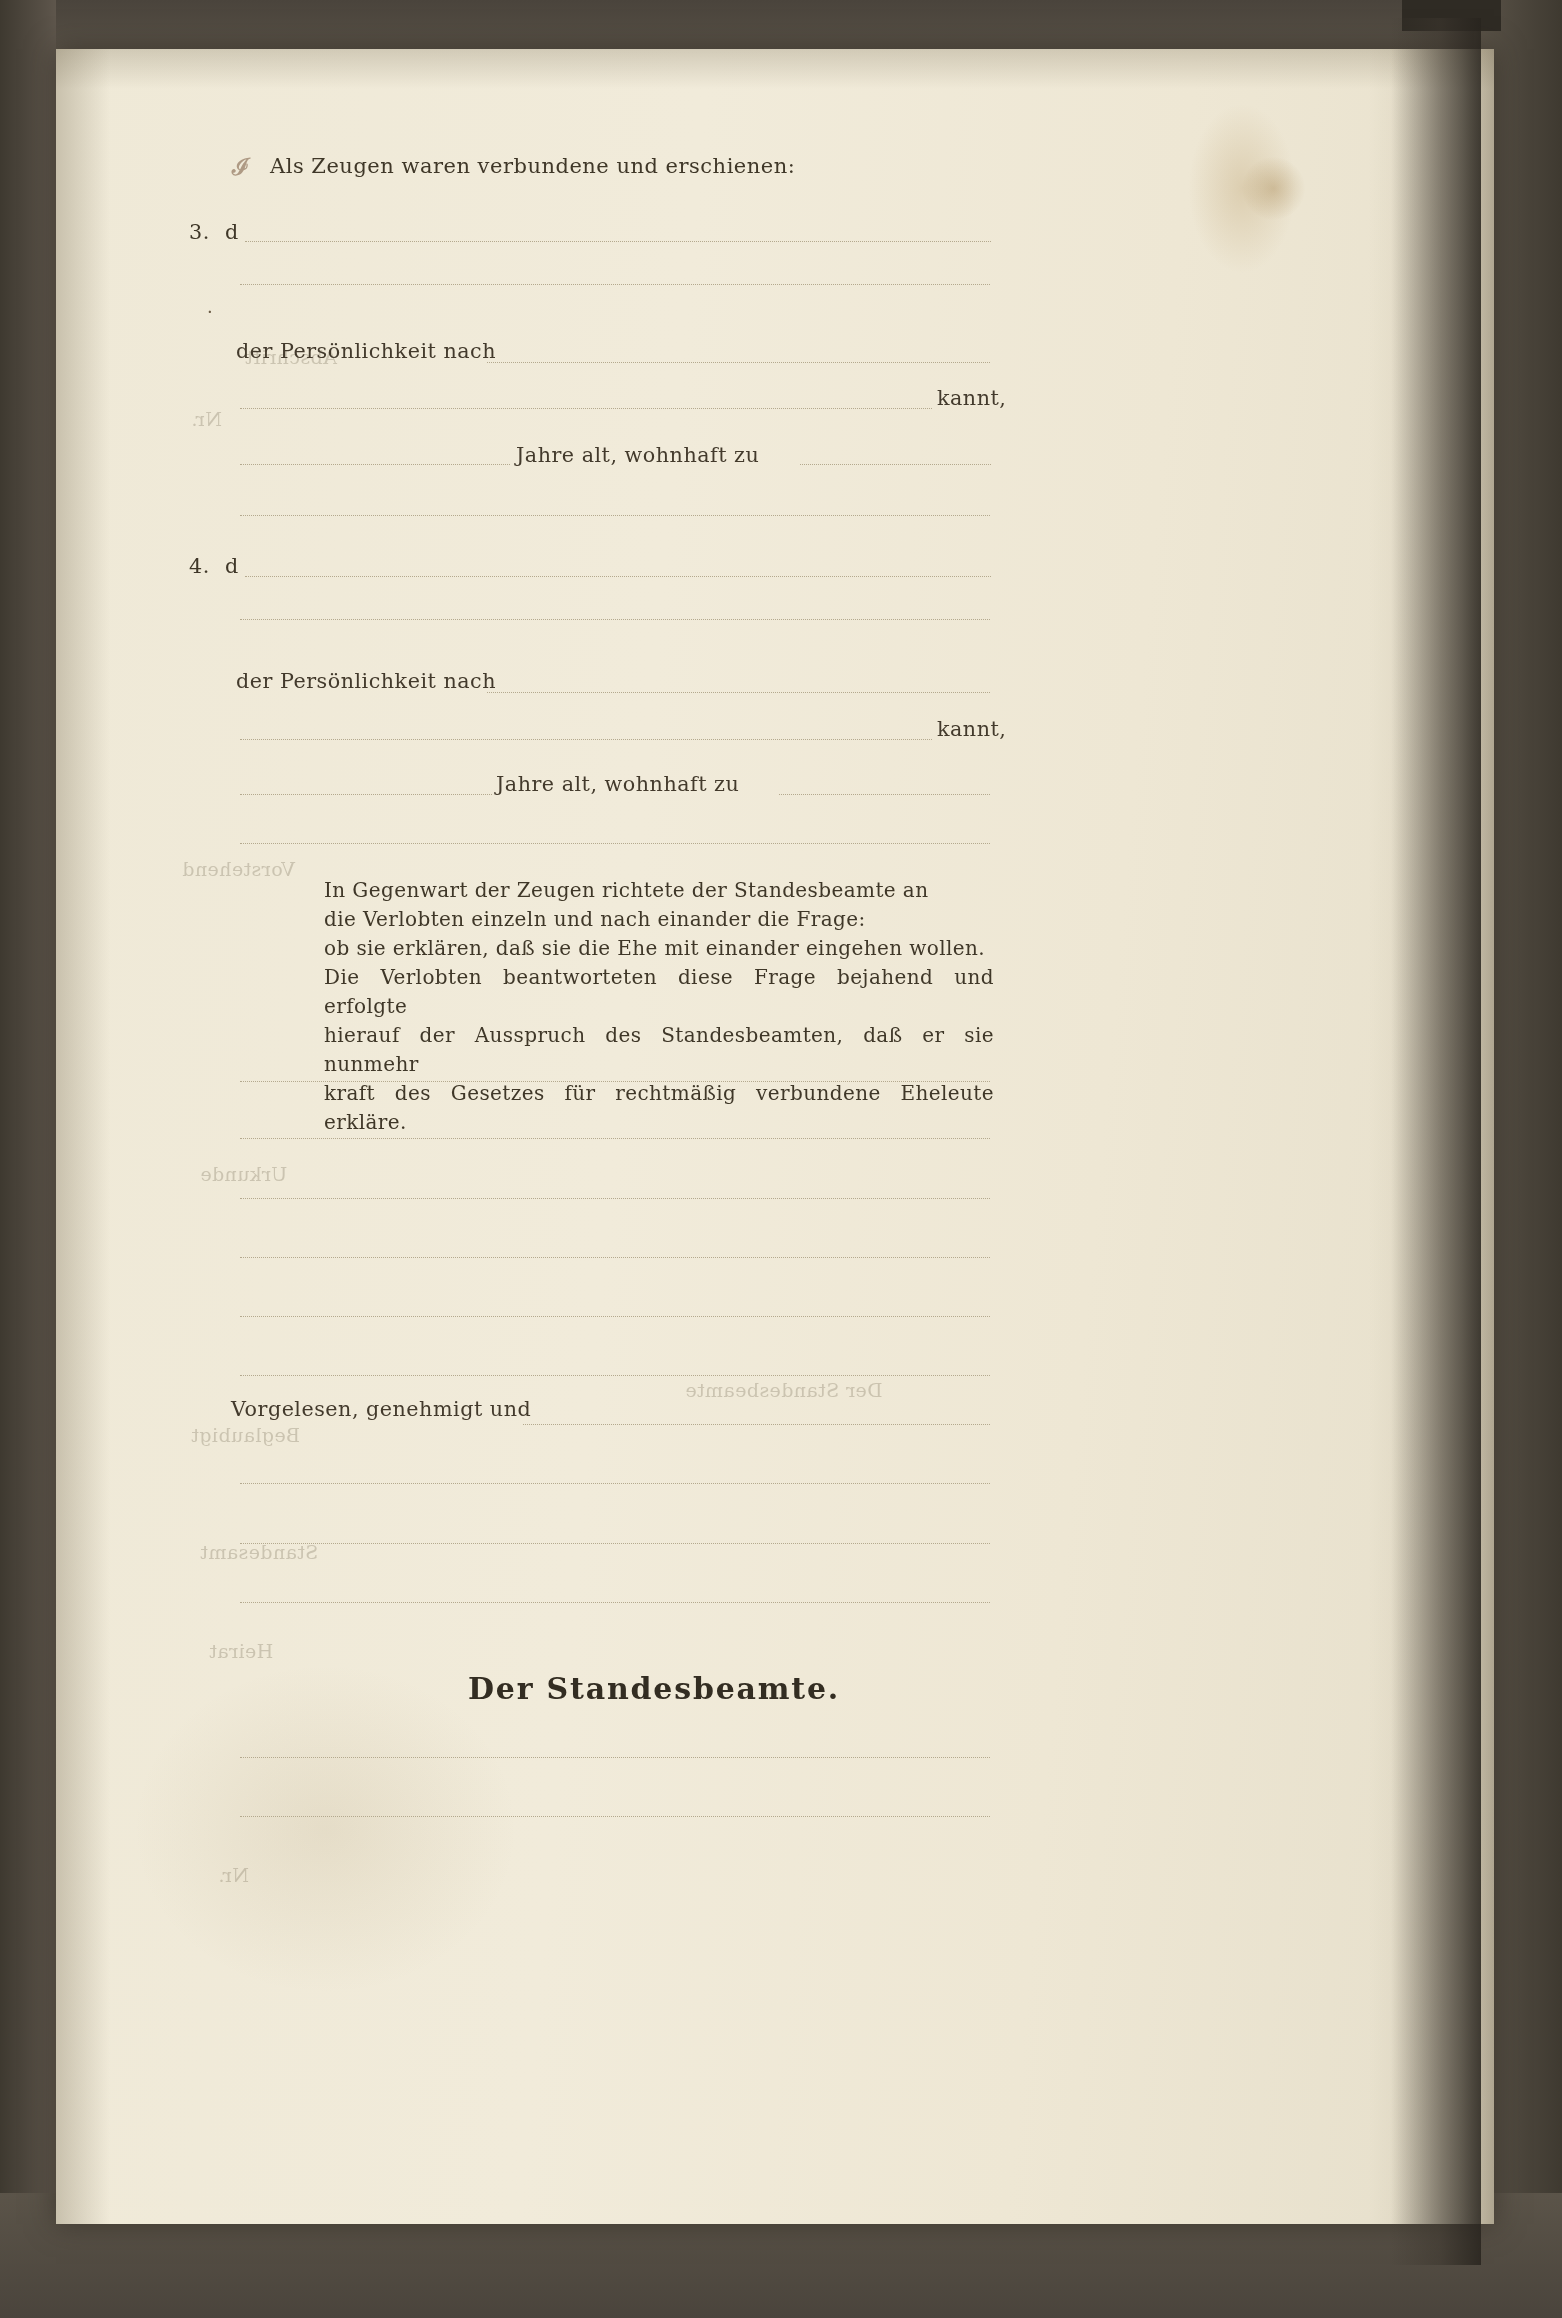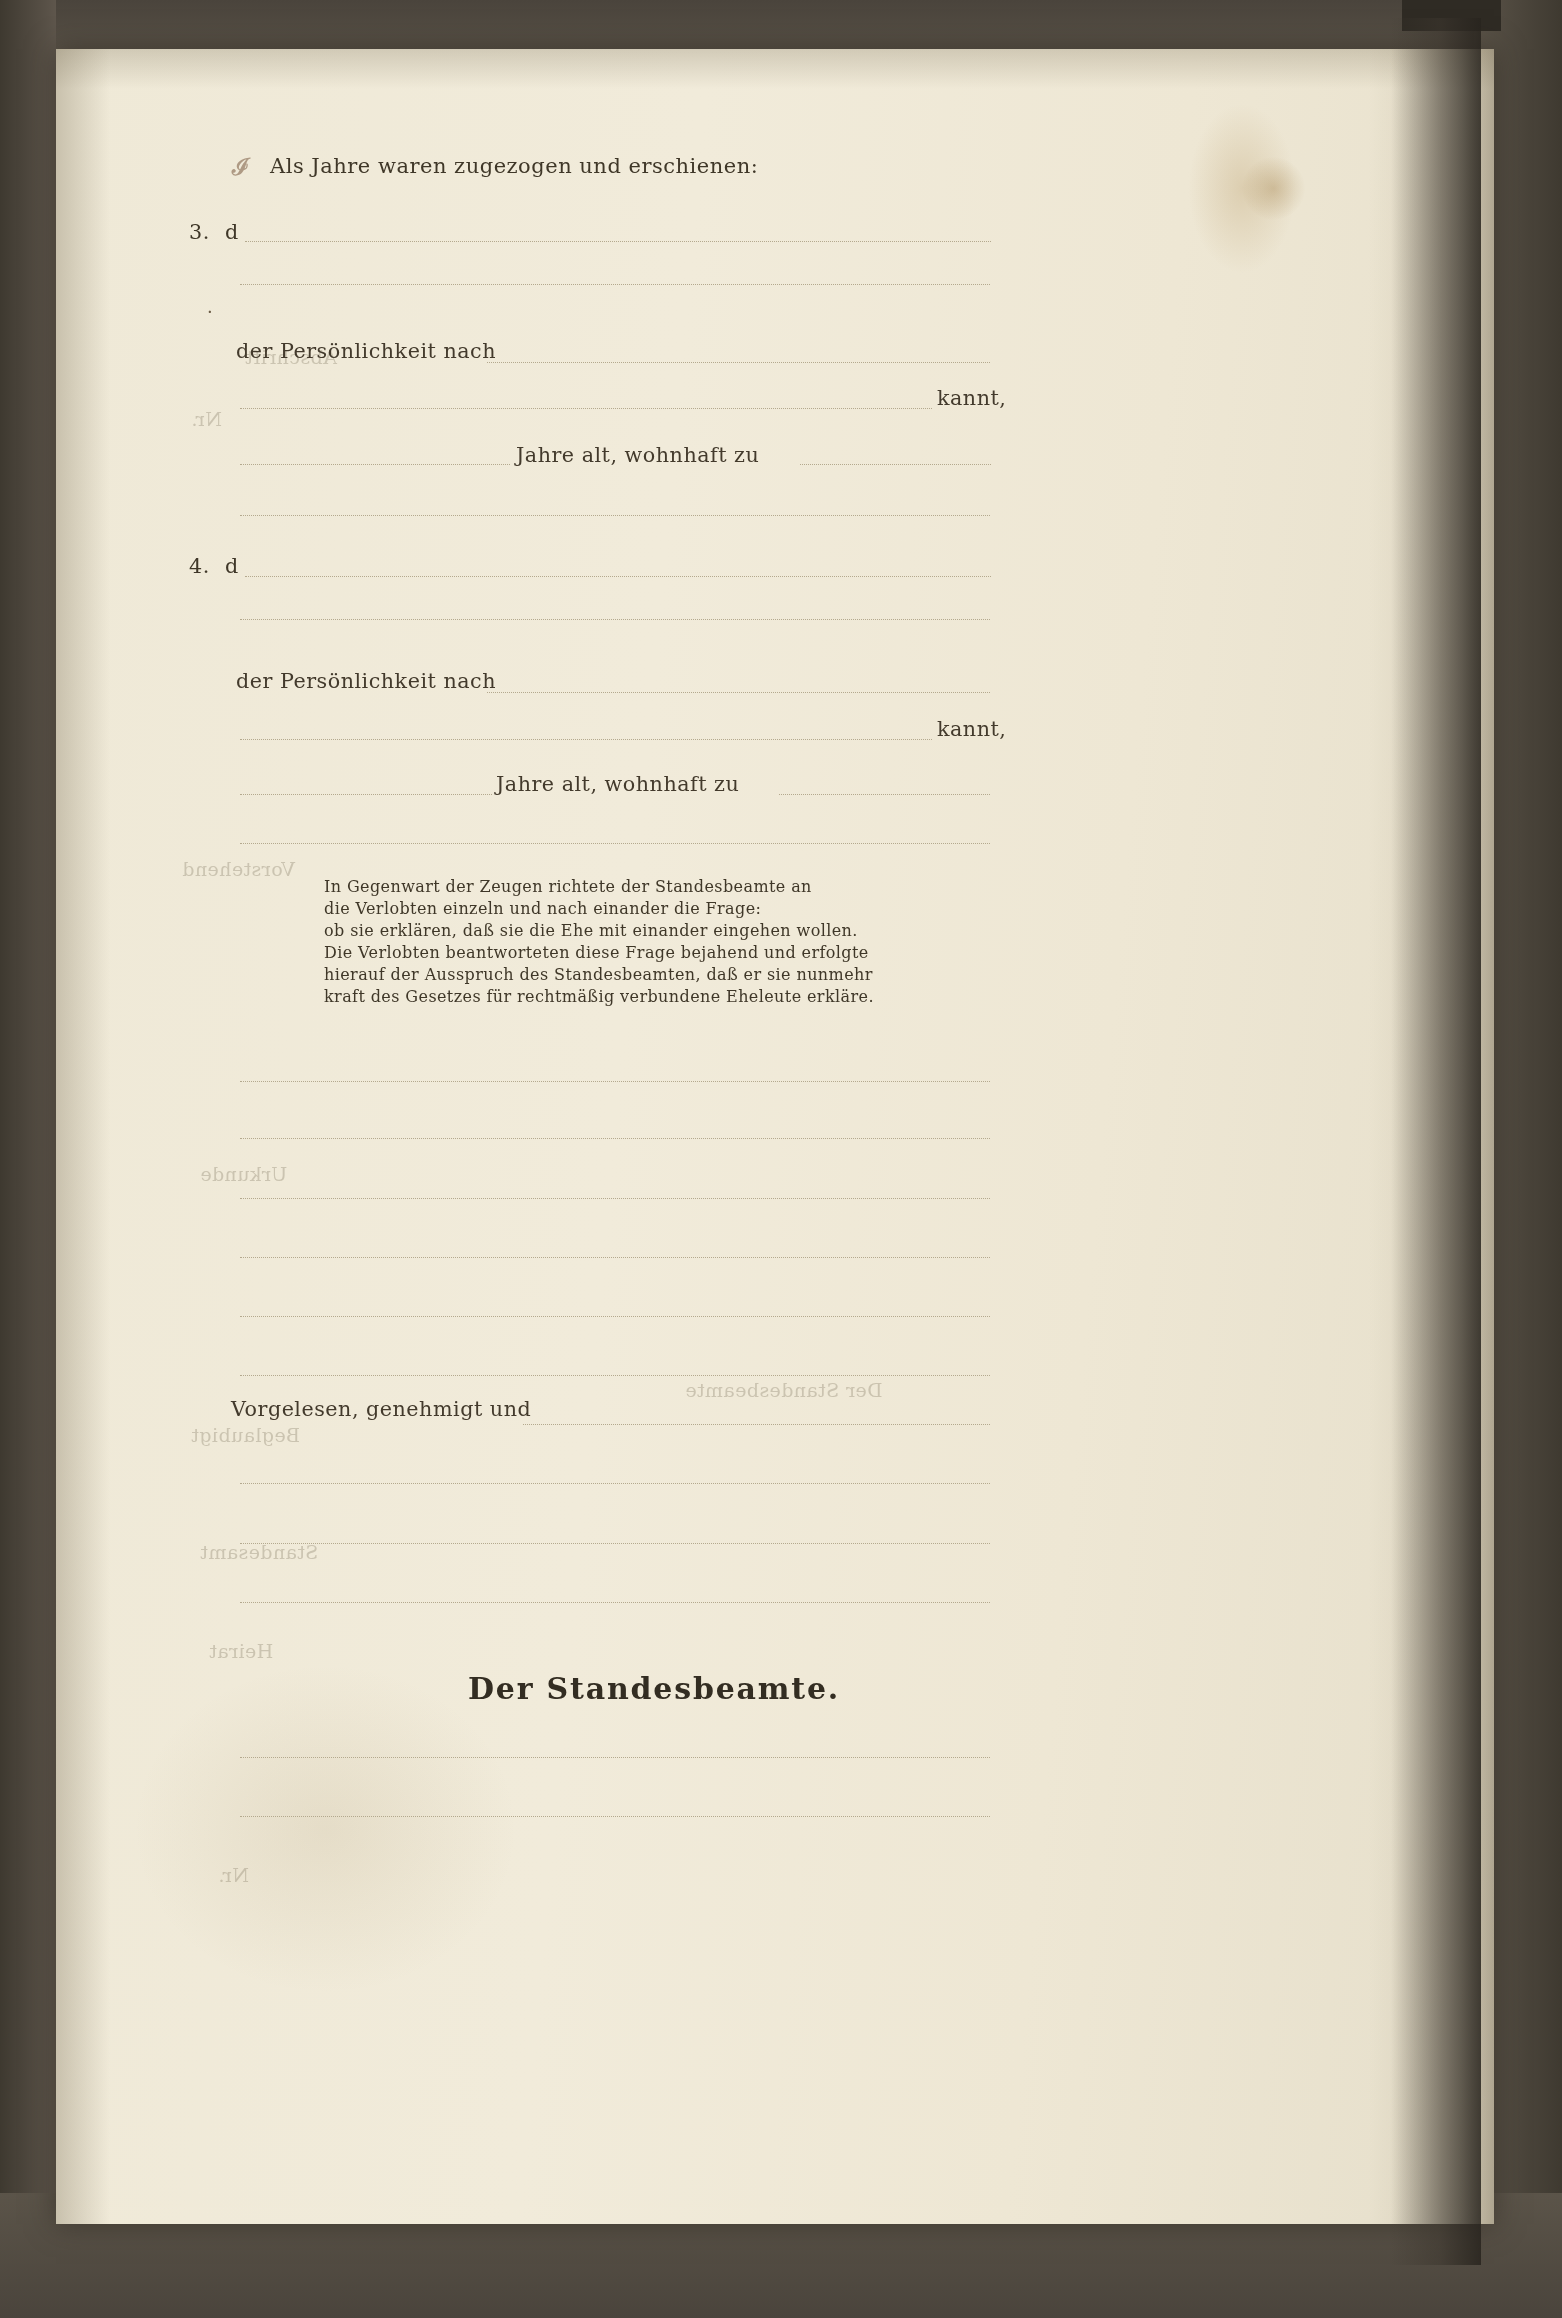--- a/index.html
+++ b/index.html
@@ -136,22 +136,22 @@
 
   .numlbl {
     position: absolute;
     color: #3f3728;
     font-size: 20.7px;
   }
 
   .para {
     position: absolute;
     color: #3f3728;
-    font-size: 16px;
-    line-height: 22px;
+    font-size: 20px;
+    line-height: 29px;
     letter-spacing: 0.4px;
     white-space: pre-line;
     text-align: justify;
   }
 
   .heading {
     position: absolute;
     color: #332d22;
     font-size: 30px;
     font-weight: bold;
@@ -227,21 +227,21 @@
     <div class="ghost" style="left:629px; top:1330px;">Der Standesbeamte</div>
     <div class="ghost" style="left:135px; top:1375px;">Beglaubigt</div>
     <div class="ghost" style="left:144px; top:1492px;">Standesamt</div>
     <div class="ghost" style="left:153px; top:1591px;">Heirat</div>
     <div class="ghost" style="left:162px; top:1815px;">Nr.</div>
 
     <div class="content">
 
       <div class="redmark" style="left:176px; top:101px;">ℐ</div>
 
-      <div class="title-top frk" style="left:214px; top:105px;">Als Jahre waren zugezogen und erschienen:</div>
+      <div class="title-top frk" style="left:214px; top:105px;">Als Zeugen waren verbundene und erschienen:</div>
 
       <div class="numlbl frk" style="left:133px; top:171px;">3.</div>
       <div class="numlbl frk" style="left:169px; top:171px;">d</div>
       <div class="dots" style="left:189px; top:192px; width:746px;"></div>
 
       <div class="dots" style="left:184px; top:235px; width:750px;"></div>
 
       <div class="tick" style="left:151px; top:252px;">·</div>
 
       <div class="lbl frk" style="left:180px; top:290px;">der Persönlichkeit nach</div>

